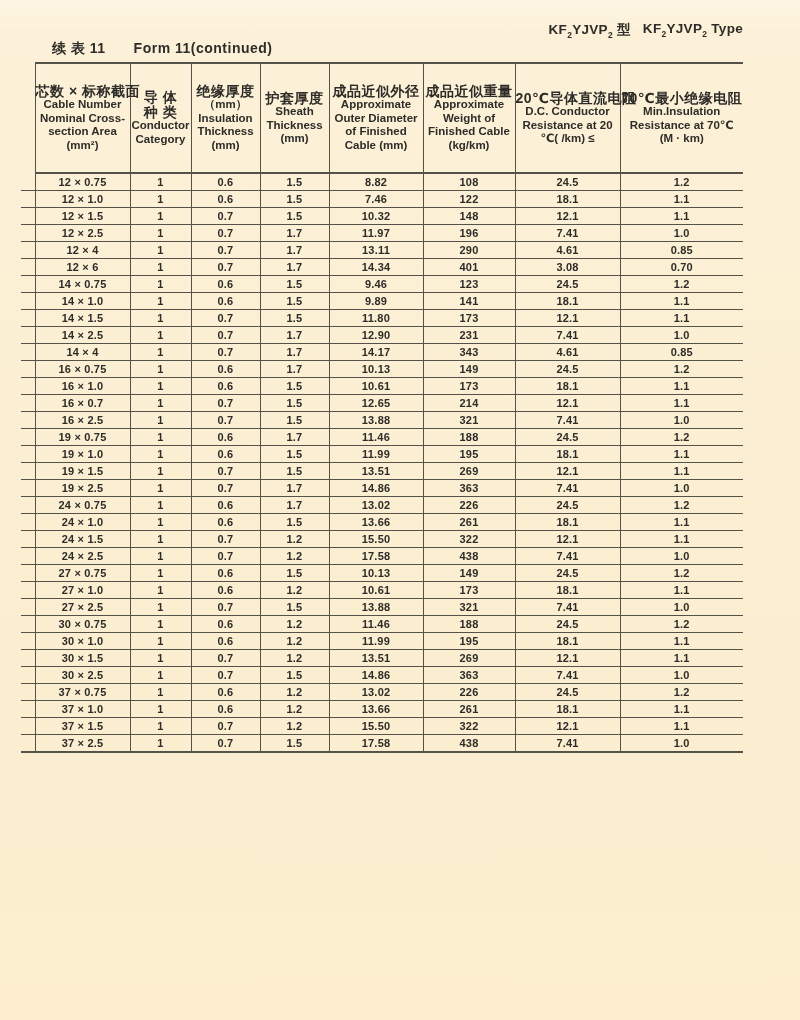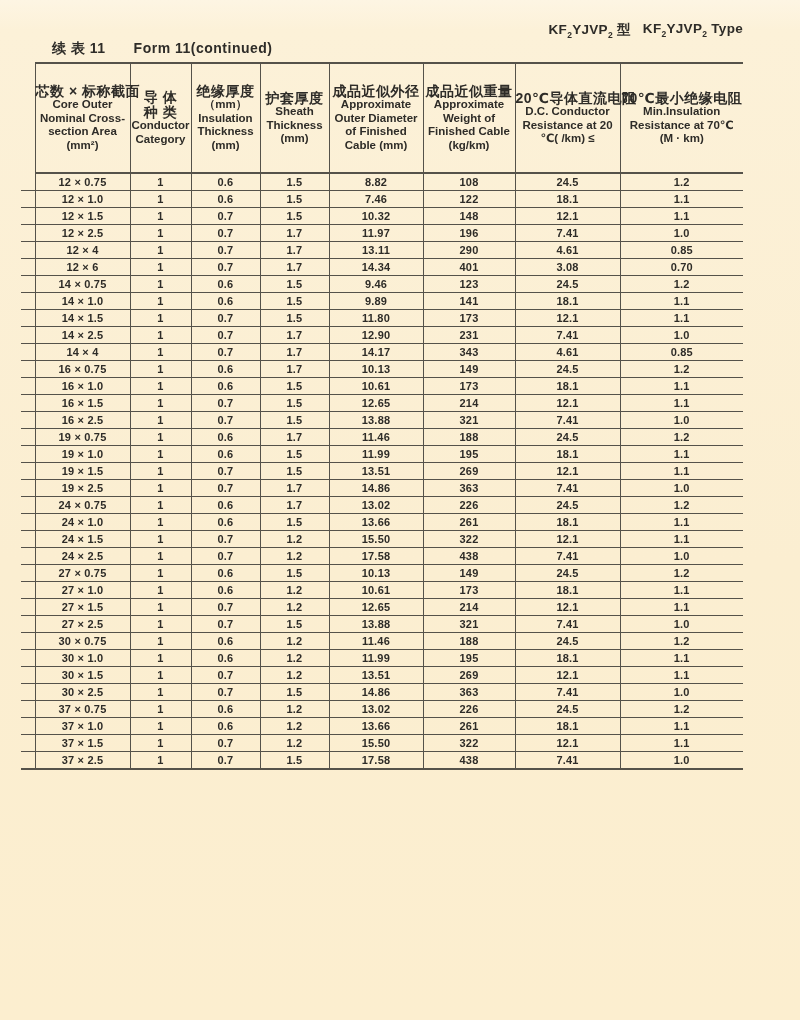--- a/index.html
+++ b/index.html
@@ -79,21 +79,21 @@
           <col style="width:94px">
           <col style="width:92px">
           <col style="width:105px">
           <col style="width:123px">
       </colgroup>
       <thead>
         <tr>
             <th class="gutter"></th>
             <th>
               <div class="hl cn">芯数 × 标称截面</div>
-              <div class="hl en">Core Outer</div>
+              <div class="hl en">Cable Number</div>
               <div class="hl en">Nominal Cross-</div>
               <div class="hl en">section Area</div>
               <div class="hl en">(mm²)</div>
             </th>
             <th>
               <div class="hl cn">导 体</div>
               <div class="hl cn">种 类</div>
               <div class="hl en">Conductor</div>
               <div class="hl en">Category</div>
             </th>
@@ -277,21 +277,21 @@
             <td>1</td>
             <td>0.6</td>
             <td>1.5</td>
             <td>10.61</td>
             <td>173</td>
             <td>18.1</td>
             <td>1.1</td>
           </tr>
           <tr>
             <td class="gutter"></td>
-            <td>16 × 1.5</td>
+            <td>16 × 0.7</td>
             <td>1</td>
             <td>0.7</td>
             <td>1.5</td>
             <td>12.65</td>
             <td>214</td>
             <td>12.1</td>
             <td>1.1</td>
           </tr>
           <tr>
             <td class="gutter"></td>
@@ -405,31 +405,20 @@
           </tr>
           <tr>
             <td class="gutter"></td>
             <td>27 × 1.0</td>
             <td>1</td>
             <td>0.6</td>
             <td>1.2</td>
             <td>10.61</td>
             <td>173</td>
             <td>18.1</td>
-            <td>1.1</td>
-          </tr>
-          <tr>
-            <td class="gutter"></td>
-            <td>27 × 1.5</td>
-            <td>1</td>
-            <td>0.7</td>
-            <td>1.2</td>
-            <td>12.65</td>
-            <td>214</td>
-            <td>12.1</td>
             <td>1.1</td>
           </tr>
           <tr>
             <td class="gutter"></td>
             <td>27 × 2.5</td>
             <td>1</td>
             <td>0.7</td>
             <td>1.5</td>
             <td>13.88</td>
             <td>321</td>

